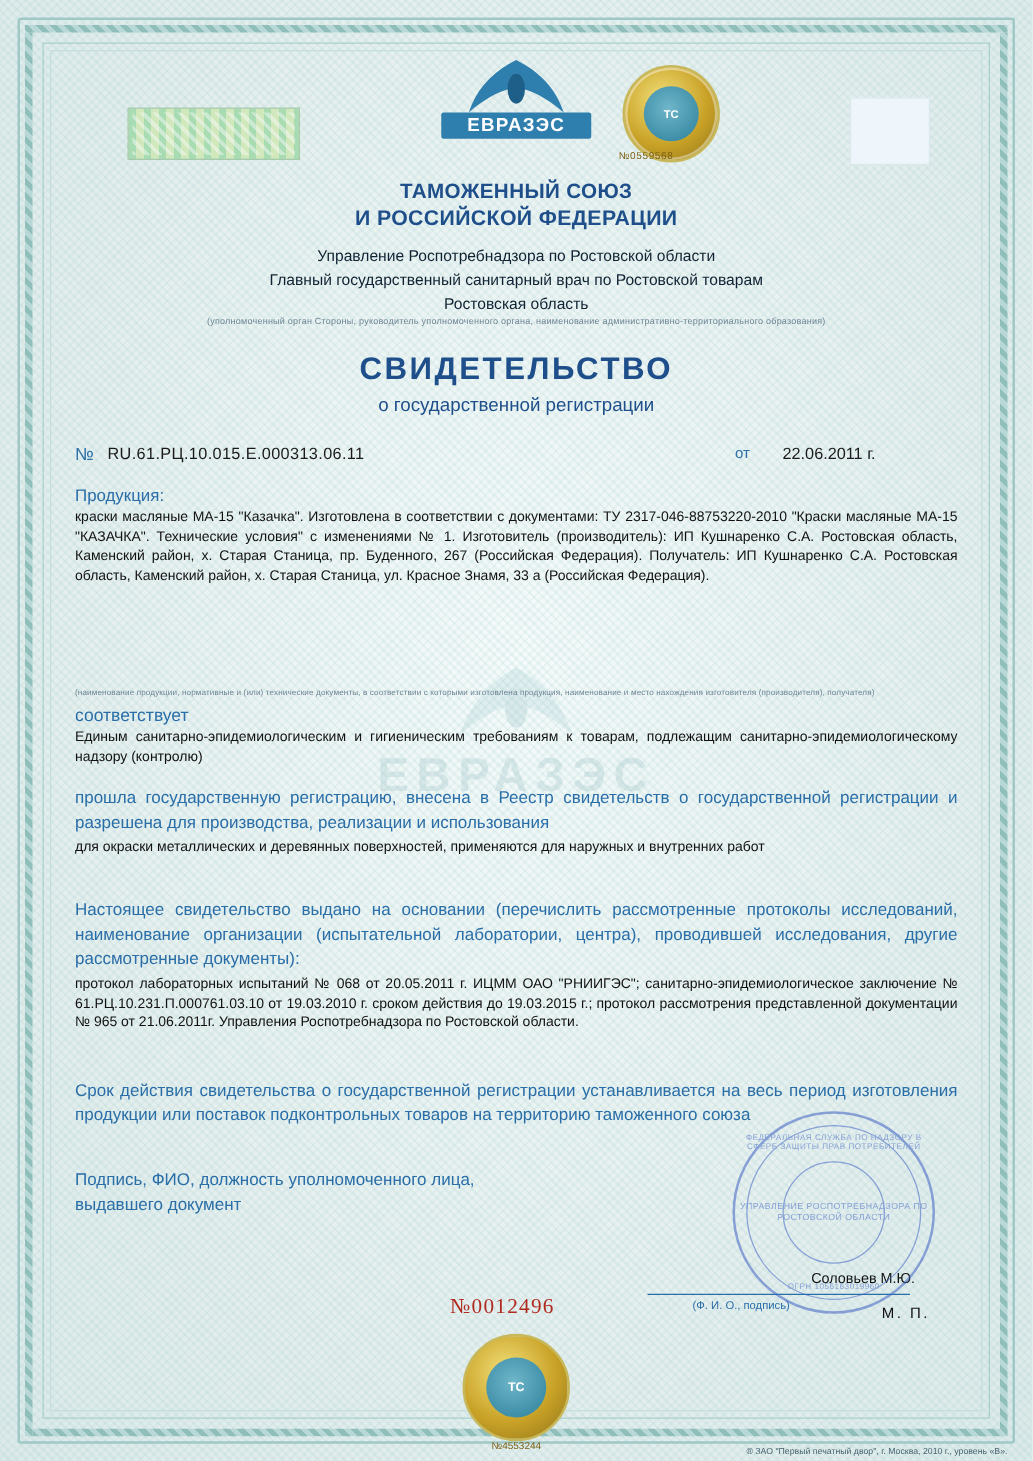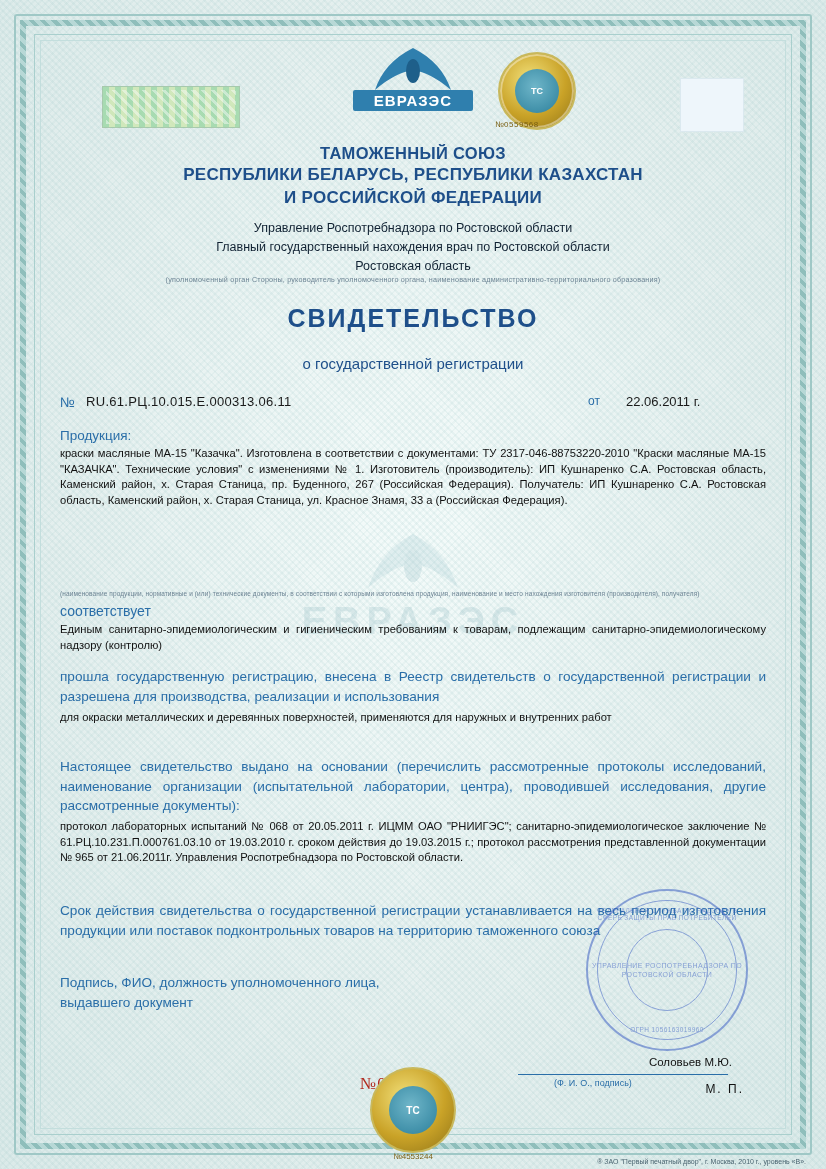--- a/index.html
+++ b/index.html
@@ -102,21 +102,21 @@
     text-align:center;color:#123; font-size:12.5px;line-height:1.5;margin-top:9px;
   }
   .hint{
     text-align:center;color:#6d8494;font-size:7.2px;letter-spacing:.2px;
   }
   .cert-title{
     text-align:center;color:#1e4f8a;font-weight:bold;font-size:25px;
     letter-spacing:2px;margin-top:20px;
   }
   .cert-sub{
-    text-align:center;color:#1e4f8a;font-size:15px;margin-top:22px;
+    text-align:center;color:#1e4f8a;font-size:15px;margin-top:6px;
   }
 
   
   .numrow{
     margin-top:20px;position:relative;height:22px;font-size:13px;color:#1a1a1a;
   }
   .numrow .nolbl{position:absolute;left:0;top:2px;color:#2a6ea8;font-size:14px;}
   .numrow .noval{position:absolute;left:26px;top:2px;letter-spacing:.3px;}
   .numrow .otlbl{position:absolute;left:528px;top:2px;color:#2a6ea8;font-size:12px;text-align:center;}
   .numrow .otval{position:absolute;left:566px;top:2px;text-align:right;}
@@ -236,27 +236,26 @@
       <div class="round-seal">
         <div class="inner">ТС</div>
       </div>
       <div class="seal-code">№0559568</div>
 
       <div class="blank-box"></div>
     </div>
 
     <div class="ts-title">
       <div class="l1">ТАМОЖЕННЫЙ СОЮЗ</div>
-      <div>РЕСПУБЛИКИ БЕЛАРУСЬ, РЕСПУБЛИКИ КАЗАХСТАН</div>
       <div>И РОССИЙСКОЙ ФЕДЕРАЦИИ</div>
     </div>
 
     <div class="authority">
       <div>Управление Роспотребнадзора по Ростовской области</div>
-      <div>Главный государственный нахождения врач по Ростовской области</div>
+      <div>Главный государственный санитарный врач по Ростовской товарам</div>
       <div>Ростовская область</div>
     </div>
 
     <div class="hint">(уполномоченный орган Стороны, руководитель уполномоченного органа, наименование административно-территориального образования)</div>
 
     <div class="cert-title">СВИДЕТЕЛЬСТВО</div>
     <div class="cert-sub">о государственной регистрации</div>
 
     <div class="numrow">
       <span class="nolbl">№</span>

